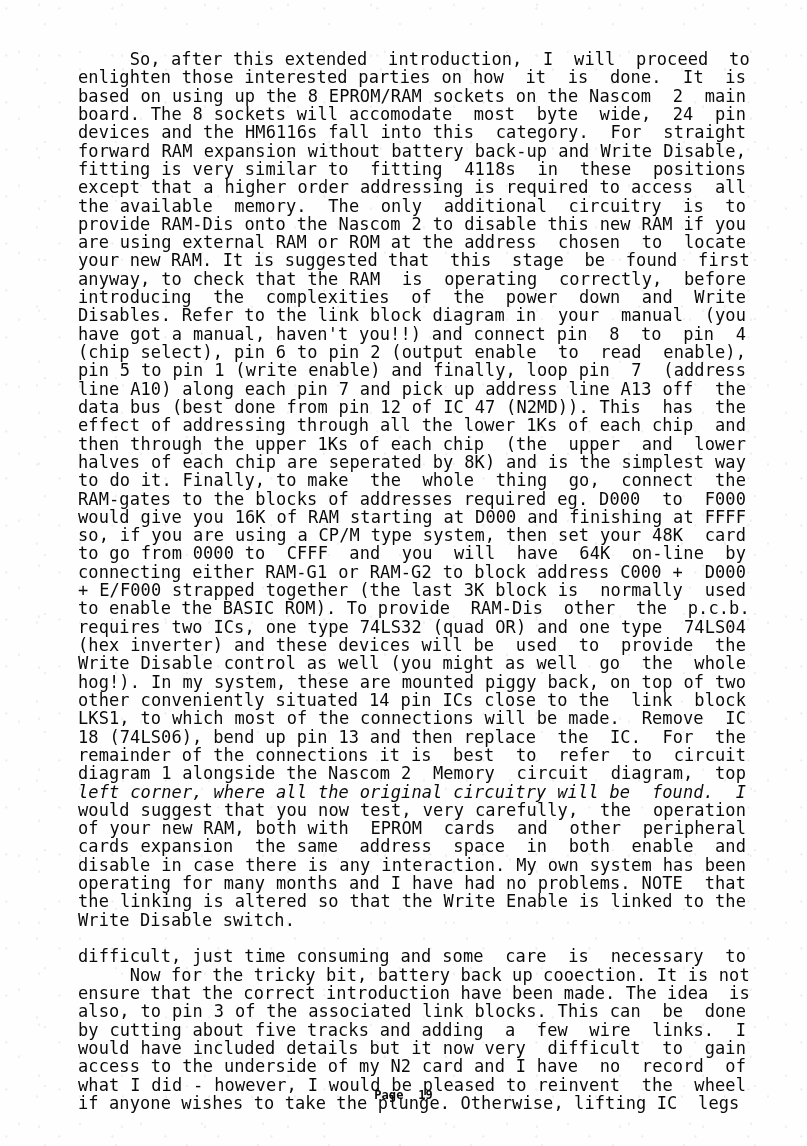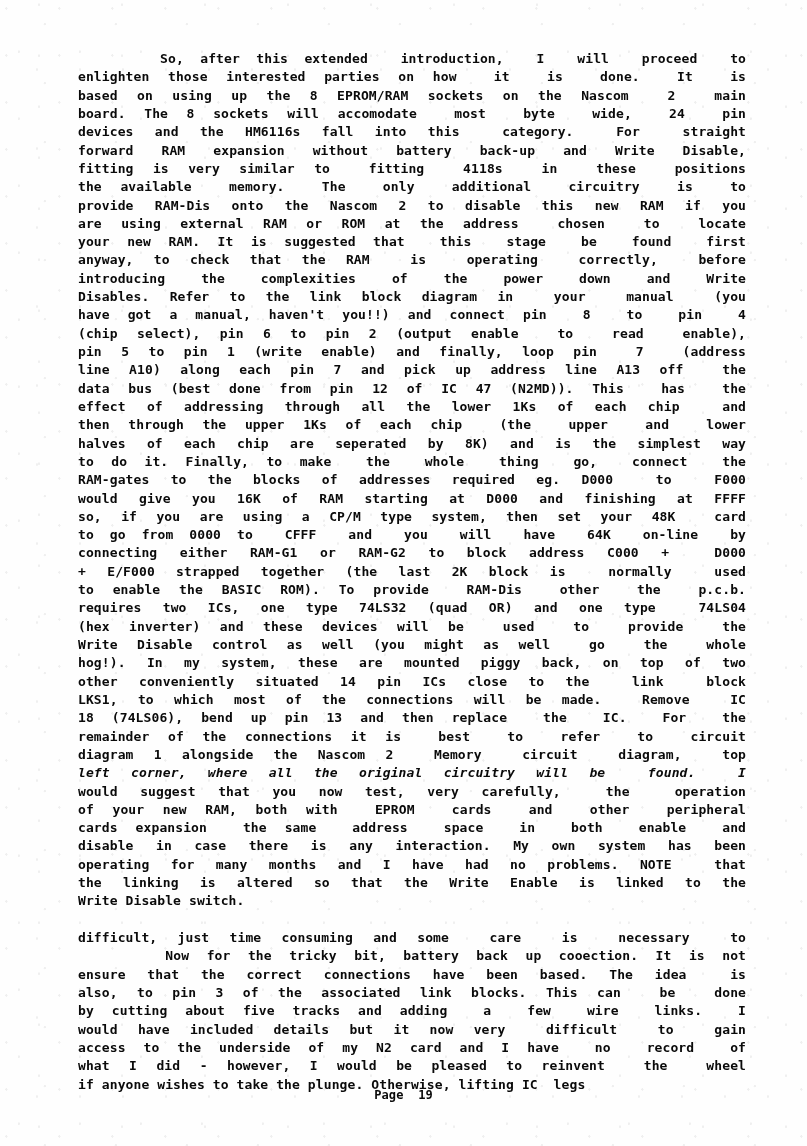--- a/index.html
+++ b/index.html
@@ -43,27 +43,27 @@
     position: absolute;
     left: 78px;
     top: 50px;
     width: 668px;
   }
 
   
   .ln {
     display: block;
     width: 100%;
-    font-size: 13px;
+    font-size: 17px;
     line-height: 18.32px;
     letter-spacing: .1px;
     white-space: pre;
     text-align: justify;
     text-align-last: justify;
-    font-weight: 700;
+    font-weight: 400;
     -webkit-font-smoothing: none;
   }
   
   .ln.rag {
     text-align: center;
     text-align-last: left;
   }
   .ln.ital {
     font-style: italic;
   }
@@ -90,20 +90,21 @@
 <div id="page">
 
   <div id="body-text">
       <span class="ln">     So, after this extended  introduction,  I  will  proceed  to</span>
       <span class="ln">enlighten those interested parties on how  it  is  done.  It  is</span>
       <span class="ln">based on using up the 8 EPROM/RAM sockets on the Nascom  2  main</span>
       <span class="ln">board. The 8 sockets will accomodate  most  byte  wide,  24  pin</span>
       <span class="ln">devices and the HM6116s fall into this  category.  For  straight</span>
       <span class="ln">forward RAM expansion without battery back-up and Write Disable,</span>
       <span class="ln">fitting is very similar to  fitting  4118s  in  these  positions</span>
+      <span class="ln">except that a higher order addressing is required to access  all</span>
       <span class="ln">the available  memory.  The  only  additional  circuitry  is  to</span>
       <span class="ln">provide RAM-Dis onto the Nascom 2 to disable this new RAM if you</span>
       <span class="ln">are using external RAM or ROM at the address  chosen  to  locate</span>
       <span class="ln">your new RAM. It is suggested that  this  stage  be  found  first</span>
       <span class="ln">anyway, to check that the RAM  is  operating  correctly,  before</span>
       <span class="ln">introducing  the  complexities  of  the  power  down  and  Write</span>
       <span class="ln">Disables. Refer to the link block diagram in  your  manual  (you</span>
       <span class="ln">have got a manual, haven't you!!) and connect pin  8  to  pin  4</span>
       <span class="ln">(chip select), pin 6 to pin 2 (output enable  to  read  enable),</span>
       <span class="ln">pin 5 to pin 1 (write enable) and finally, loop pin  7  (address</span>
@@ -111,21 +112,21 @@
       <span class="ln">data bus (best done from pin 12 of IC 47 (N2MD)). This  has  the</span>
       <span class="ln">effect of addressing through all the lower 1Ks of each chip  and</span>
       <span class="ln">then through the upper 1Ks of each chip  (the  upper  and  lower</span>
       <span class="ln">halves of each chip are seperated by 8K) and is the simplest way</span>
       <span class="ln">to do it. Finally, to make  the  whole  thing  go,  connect  the</span>
       <span class="ln">RAM-gates to the blocks of addresses required eg. D000  to  F000</span>
       <span class="ln">would give you 16K of RAM starting at D000 and finishing at FFFF</span>
       <span class="ln">so, if you are using a CP/M type system, then set your 48K  card</span>
       <span class="ln">to go from 0000 to  CFFF  and  you  will  have  64K  on-line  by</span>
       <span class="ln">connecting either RAM-G1 or RAM-G2 to block address C000 +  D000</span>
-      <span class="ln">+ E/F000 strapped together (the last 2K block is  normally  used</span>
+      <span class="ln">+ E/F000 strapped together (the last 3K block is  normally  used</span>
       <span class="ln">to enable the BASIC ROM). To provide  RAM-Dis  other  the  p.c.b.</span>
       <span class="ln">requires two ICs, one type 74LS32 (quad OR) and one type  74LS04</span>
       <span class="ln">(hex inverter) and these devices will be  used  to  provide  the</span>
       <span class="ln">Write Disable control as well (you might as well  go  the  whole</span>
       <span class="ln">hog!). In my system, these are mounted piggy back, on top of two</span>
       <span class="ln">other conveniently situated 14 pin ICs close to the  link  block</span>
       <span class="ln">LKS1, to which most of the connections will be made.  Remove  IC</span>
       <span class="ln">18 (74LS06), bend up pin 13 and then replace  the  IC.  For  the</span>
       <span class="ln">remainder of the connections it is  best  to  refer  to  circuit</span>
       <span class="ln">diagram 1 alongside the Nascom 2  Memory  circuit  diagram,  top</span>
@@ -133,21 +134,21 @@
       <span class="ln">would suggest that you now test, very carefully,  the  operation</span>
       <span class="ln">of your new RAM, both with  EPROM  cards  and  other  peripheral</span>
       <span class="ln">cards expansion  the same  address  space  in  both  enable  and</span>
       <span class="ln">disable in case there is any interaction. My own system has been</span>
       <span class="ln">operating for many months and I have had no problems. NOTE  that</span>
       <span class="ln">the linking is altered so that the Write Enable is linked to the</span>
       <span class="ln rag">Write Disable switch.</span>
       <span class="para-gap"></span>
       <span class="ln">difficult, just time consuming and some  care  is  necessary  to</span>
       <span class="ln">     Now for the tricky bit, battery back up cooection. It is not</span>
-      <span class="ln">ensure that the correct connections have been based. The idea  is</span>
+      <span class="ln">ensure that the correct introduction have been made. The idea  is</span>
       <span class="ln">also, to pin 3 of the associated link blocks. This can  be  done</span>
       <span class="ln">by cutting about five tracks and adding  a  few  wire  links.  I</span>
       <span class="ln">would have included details but it now very  difficult  to  gain</span>
       <span class="ln">access to the underside of my N2 card and I have  no  record  of</span>
       <span class="ln">what I did - however, I would be pleased to reinvent  the  wheel</span>
       <span class="ln rag">if anyone wishes to take the plunge. Otherwise, lifting IC  legs</span>
     </div>
 
   <div id="footer">Page  19</div>
 

